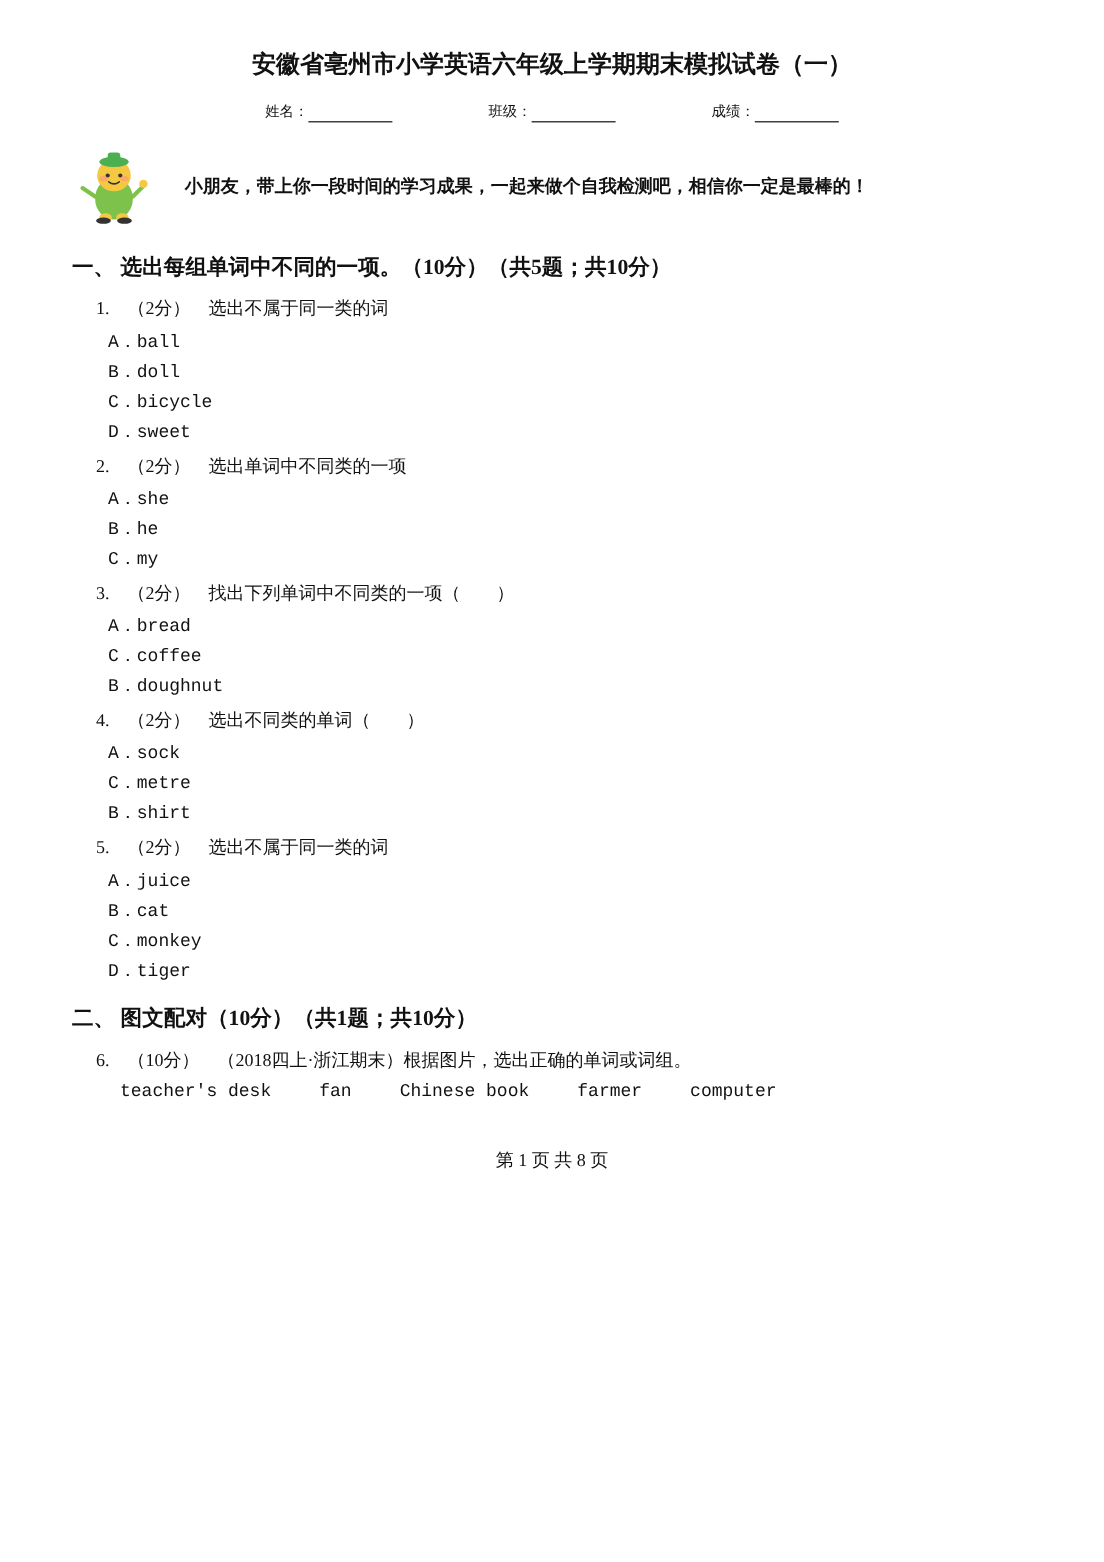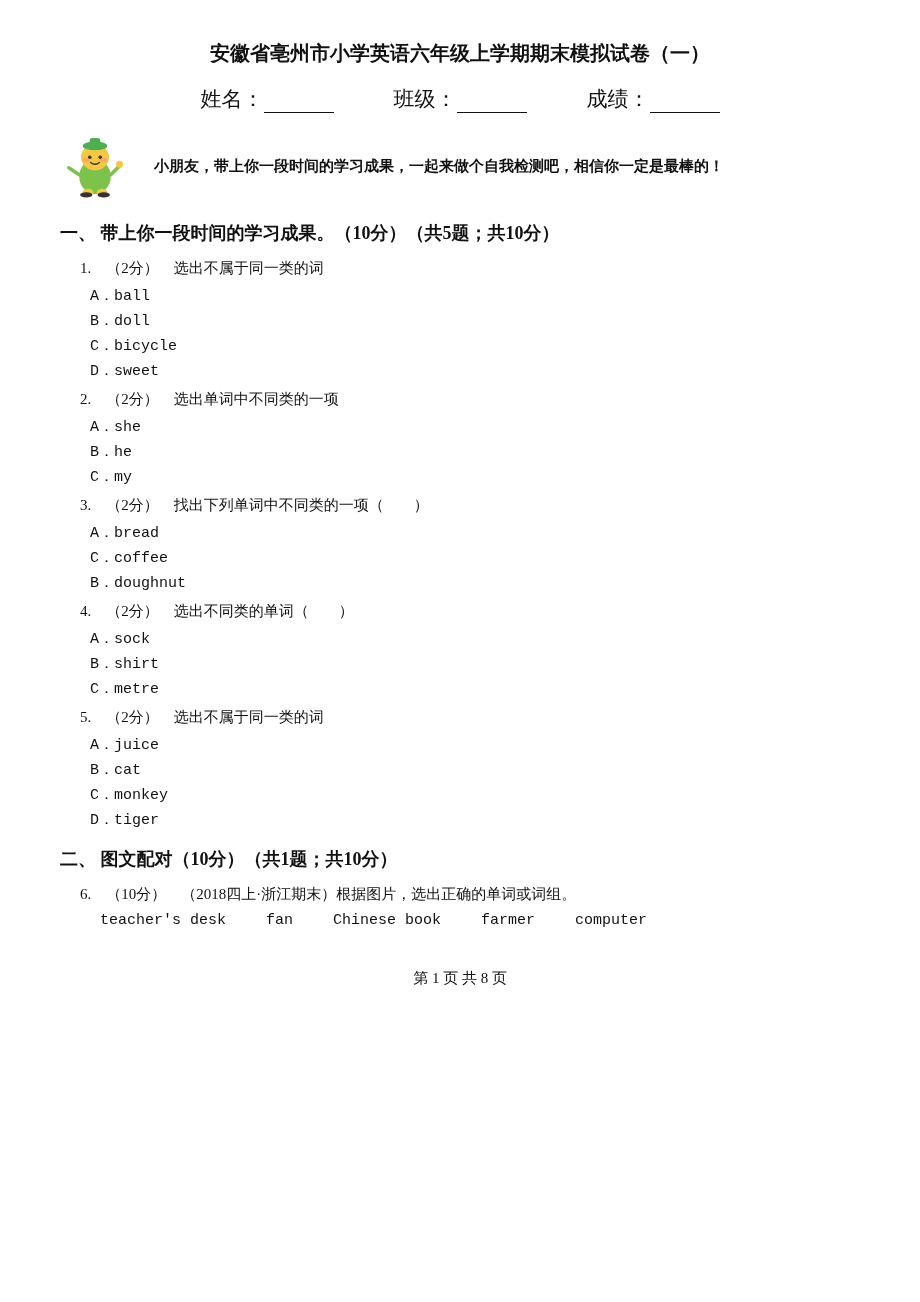--- a/index.html
+++ b/index.html
@@ -14,22 +14,22 @@
     }
     .page-title {
       text-align: center;
       font-size: 20px;
       font-weight: bold;
       margin-bottom: 18px;
     }
     .header-info {
       display: flex;
       justify-content: center;
-      gap: 60px;
-      font-size: 21px;
+      gap: 80px;
+      font-size: 12px;
       margin-bottom: 18px;
     }
     .header-info span {
       display: inline-block;
     }
     .header-info .underline {
       display: inline-block;
       width: 70px;
       border-bottom: 1px solid #111;
       vertical-align: bottom;
@@ -129,21 +129,21 @@
 
     <line x1="22" y1="50" x2="10" y2="42" stroke="#7dc24b" stroke-width="4" stroke-linecap="round"></line>
     <line x1="58" y1="50" x2="68" y2="40" stroke="#7dc24b" stroke-width="4" stroke-linecap="round"></line>
 
     <circle cx="68" cy="38" r="4" fill="#f5c842"></circle>
   </svg>
   <div class="intro-text">小朋友，带上你一段时间的学习成果，一起来做个自我检测吧，相信你一定是最棒的！</div>
 </div>
 
 <div class="section-title">
-  <span>一、 带上你一段时间的学习成果。（10分）（共5题；共10分）</span>
+  <span>一、 选出每组单词中不同的一项。（10分）（共5题；共10分）</span>
 </div>
 
 <div class="question-block">
   <div class="question-header">
     <span>1.　（2分）　选出不属于同一类的词</span>
   </div>
   <div class="option">A．ball</div>
   <div class="option">B．doll</div>
   <div class="option">C．bicycle</div>
   <div class="option">D．sweet</div>
@@ -165,22 +165,22 @@
   <div class="option">A．bread</div>
   <div class="option">C．coffee</div>
   <div class="option">B．doughnut</div>
 </div>
 
 <div class="question-block">
   <div class="question-header">
     <span>4.　（2分）　选出不同类的单词（　　）</span>
   </div>
   <div class="option">A．sock</div>
+  <div class="option">C．metre</div>
   <div class="option">B．shirt</div>
-  <div class="option">C．metre</div>
 </div>
 
 <div class="question-block">
   <div class="question-header">
     <span>5.　（2分）　选出不属于同一类的词</span>
   </div>
   <div class="option">A．juice</div>
   <div class="option">B．cat</div>
   <div class="option">C．monkey</div>
   <div class="option">D．tiger</div>

